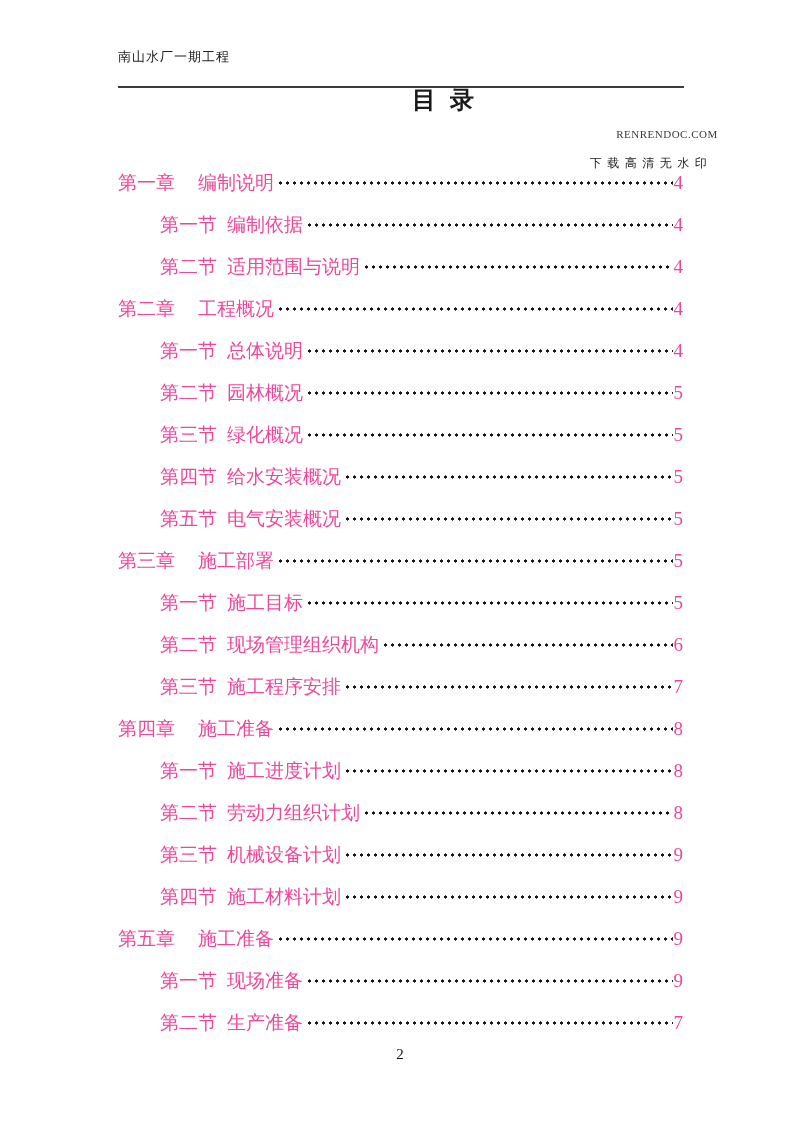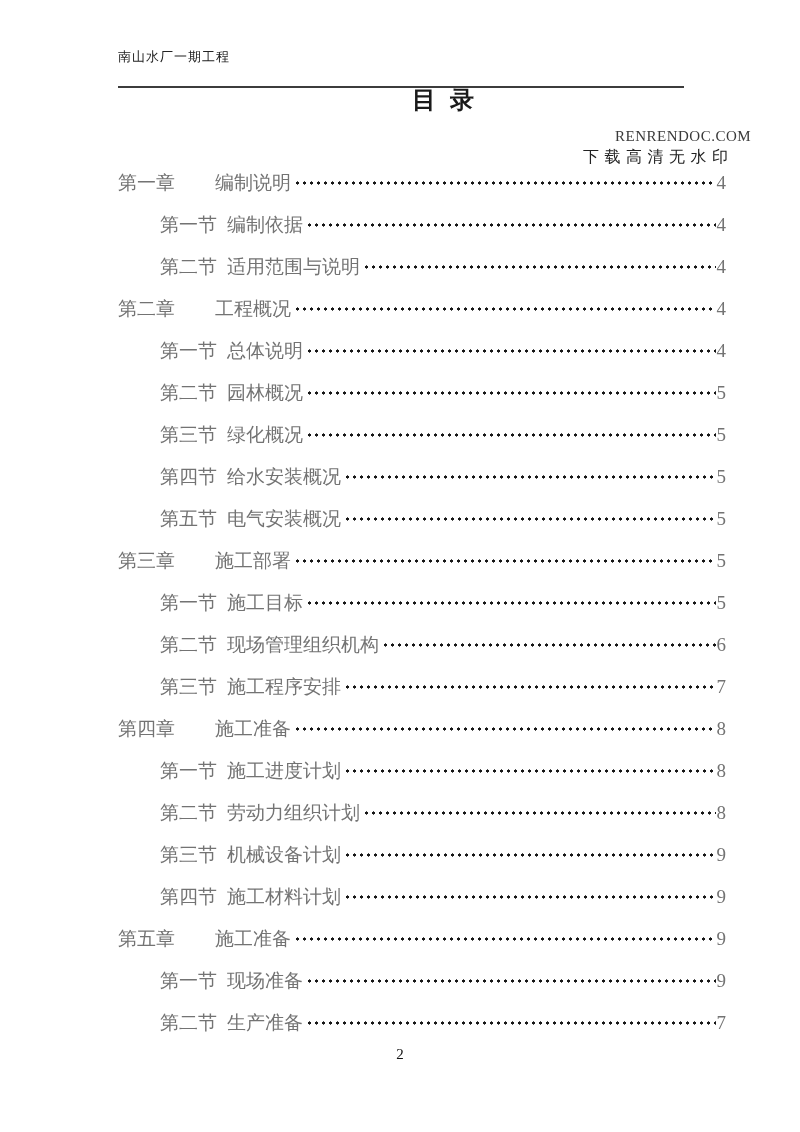--- a/index.html
+++ b/index.html
@@ -40,28 +40,28 @@
   
   .toc {
     position: absolute;
     left: 0; top: 162px;
     width: 800px;
   }
   .row {
     display: flex;
     align-items: center;
     height: 42px;
-    padding-right: 74px;
+    padding-right: 117px;
     font-size: 19px;
-    color: #737373;
+    color: #ec4899;
   }
   .row.level1 { padding-left: 118px; }
   .row.level2 { padding-left: 160px; }
   .row .num { white-space: nowrap; }
-  .row.level1 .title { margin-left: 40px; white-space: nowrap; }
+  .row.level1 .title { margin-left: 23px; white-space: nowrap; }
   .row.level2 .title { margin-left: 10px; white-space: nowrap; }
   .row .dots {
     flex: 1;
     height: 22px;
     margin-left: 3px;
     margin-right: 1px;
     background-image: radial-gradient(circle, #161616 1.4px, transparent 1.8px);
     background-size: 7px 22px;
     background-repeat: repeat-x;
     background-position: left center;
@@ -82,30 +82,30 @@
   }
   .wm-logo {
     font-size: 33px;
     font-weight: bold;
     line-height: 1.12;
     letter-spacing: 0px;
     color: #0d0d0d;
     white-space: nowrap;
   }
   .wm-domain {
-    font-size: 15px;
+    font-size: 11px;
     letter-spacing: 0.5px;
     color: #3a3a3a;
     line-height: 1.0;
     white-space: nowrap;
     margin-left: 32px;
   }
   .wm-slogan {
-    margin-top: 3px;
-    font-size: 16px;
+    margin-top: 15px;
+    font-size: 12px;
     letter-spacing: 5.5px;
     color: #222;
     white-space: nowrap;
   }
 
   
   .page-footer {
     position: absolute;
     left: 0; top: 1046px;
     width: 100%;

